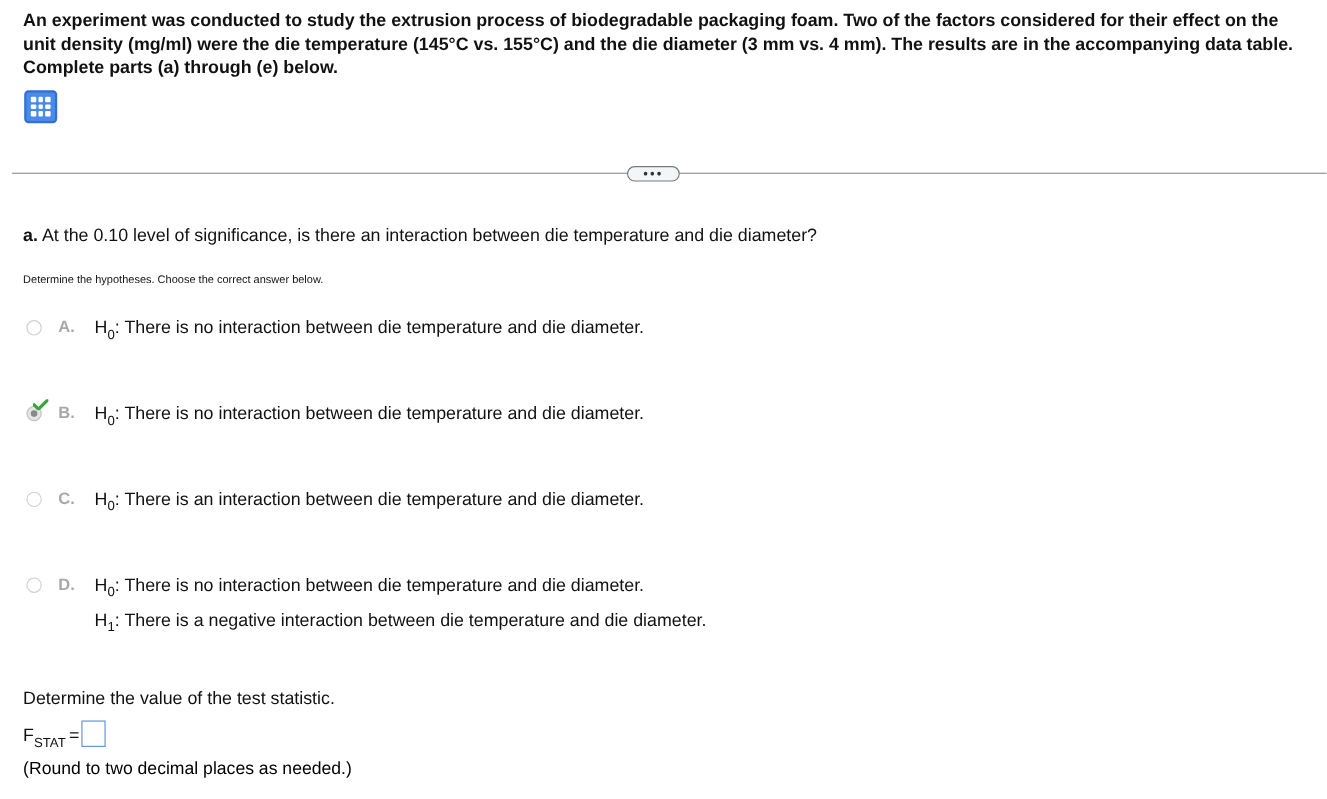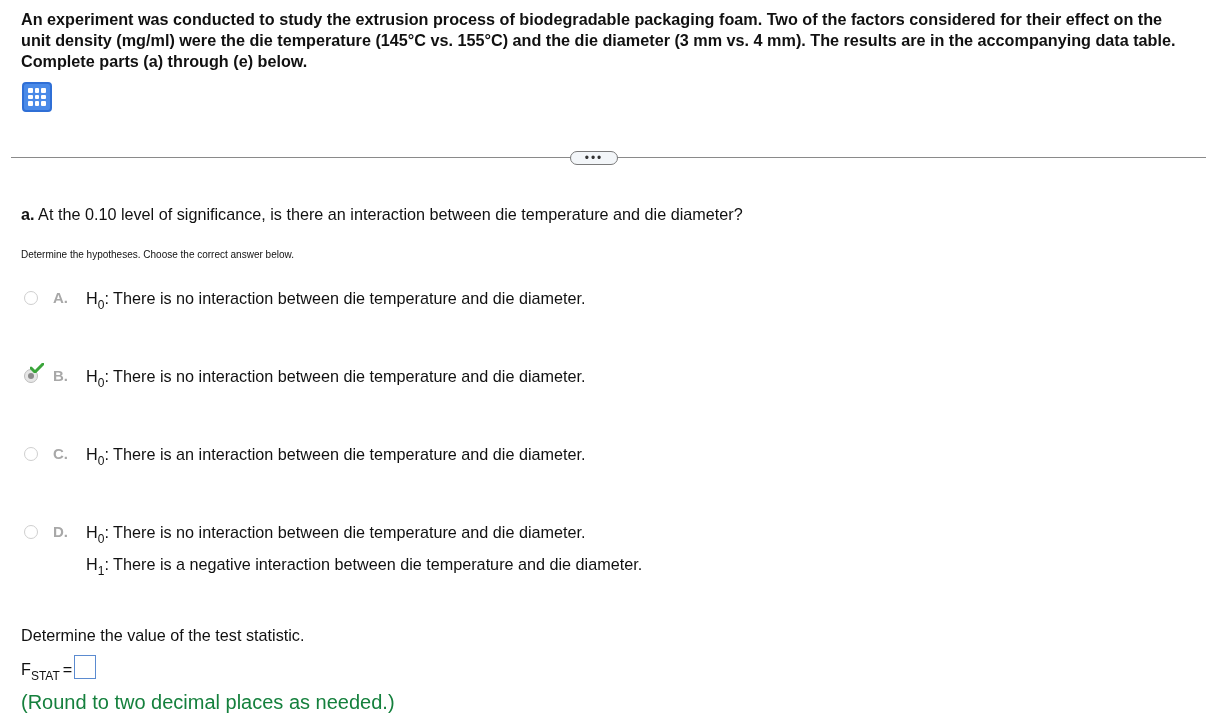--- a/index.html
+++ b/index.html
@@ -59,21 +59,21 @@
   .opt-lines { position: absolute; left: 62px; top: 0; white-space: nowrap; }
   .opt-lines div { height: 32px; line-height: 19px; }
   sub { font-size: 12px; vertical-align: -5px; line-height: 0; }
   .stat-prompt { position: absolute; left: 21px; top: 612px; font-size: 16.2px; margin-top: 14px; }
   .fstat { position: absolute; left: 21px; top: 655px; font-size: 16.2px; display: flex; align-items: flex-end; }
   .fstat .eq { margin-left: 3px; margin-right: 2px; }
   .fstat input {
     width: 22px; height: 24px; border: 1px solid #5b8bd0; box-sizing: border-box;
     padding: 0; margin: 0; outline: none;
   }
-  .hint { position: absolute; left: 21px; top: 691px; font-size: 20px; color: #15803d; }
+  .hint { position: absolute; left: 21px; top: 691px; font-size: 16px; color: #000000; }
 </style>
 </head>
 <body>
 
 <div class="intro">An experiment was conducted to study the extrusion process of biodegradable packaging foam. Two of the factors considered for their effect on the unit density (mg/ml) were the die temperature (145°C vs. 155°C) and the die diameter (3 mm vs. 4 mm). The results are in the accompanying data table. Complete parts (a) through (e) below.</div>
 
 <div class="data-link">
   <div class="icon">
     <span></span>
       <span></span>

